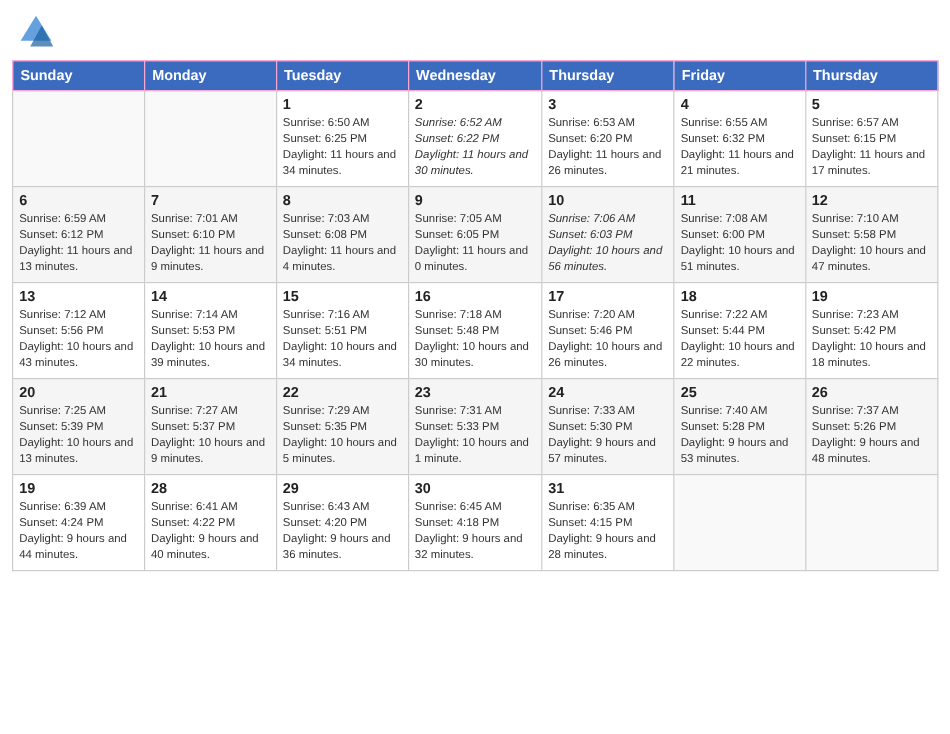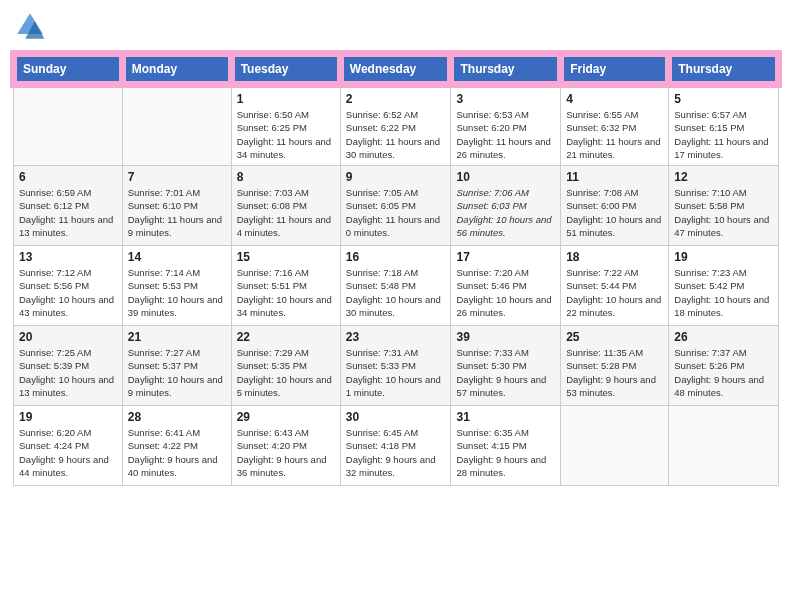--- a/index.html
+++ b/index.html
@@ -53,21 +53,21 @@
       border-collapse: collapse;
       font-size: 10.5px;
     }
     thead tr th {
       background-color: #3a6bbf;
       color: #fff;
       text-align: left;
       padding: 5px 6px;
       font-size: 12px;
       font-weight: bold;
-      border: 7px solid #f9a8d4;
+      border: 1px solid #f9a8d4;
     }
     tbody tr td {
       border: 1px solid #ccc;
       vertical-align: top;
       padding: 4px 5px;
       min-height: 75px;
       height: 80px;
       width: 113px;
     }
     .day-num {
@@ -128,21 +128,21 @@
         <td class="empty"></td>
         <td class="empty"></td>
         <td>
           <span class="day-num">1</span>
           <div class="day-info" style="white-space: pre-line;">Sunrise: 6:50 AM
 Sunset: 6:25 PM
 Daylight: 11 hours and 34 minutes.</div>
         </td>
         <td>
           <span class="day-num">2</span>
-          <div class="day-info" style="white-space: pre-line;">Sunrise: 6:52 AM
+          <div class="day-info" style="white-space: pre-line; font-style: italic;">Sunrise: 6:52 AM
 Sunset: 6:22 PM
 Daylight: 11 hours and 30 minutes.</div>
         </td>
         <td>
           <span class="day-num">3</span>
           <div class="day-info" style="white-space: pre-line;">Sunrise: 6:53 AM
 Sunset: 6:20 PM
 Daylight: 11 hours and 26 minutes.</div>
         </td>
         <td>
@@ -265,42 +265,42 @@
 Sunset: 5:35 PM
 Daylight: 10 hours and 5 minutes.</div>
         </td>
         <td>
           <span class="day-num">23</span>
           <div class="day-info" style="white-space: pre-line;">Sunrise: 7:31 AM
 Sunset: 5:33 PM
 Daylight: 10 hours and 1 minute.</div>
         </td>
         <td>
-          <span class="day-num">39</span>
+          <span class="day-num">24</span>
           <div class="day-info" style="white-space: pre-line;">Sunrise: 7:33 AM
 Sunset: 5:30 PM
 Daylight: 9 hours and 57 minutes.</div>
         </td>
         <td>
           <span class="day-num">25</span>
-          <div class="day-info" style="white-space: pre-line;">Sunrise: 11:35 AM
+          <div class="day-info" style="white-space: pre-line;">Sunrise: 7:40 AM
 Sunset: 5:28 PM
 Daylight: 9 hours and 53 minutes.</div>
         </td>
         <td>
           <span class="day-num">26</span>
           <div class="day-info" style="white-space: pre-line;">Sunrise: 7:37 AM
 Sunset: 5:26 PM
 Daylight: 9 hours and 48 minutes.</div>
         </td>
       </tr>
       <tr>
         <td>
           <span class="day-num">19</span>
-          <div class="day-info" style="white-space: pre-line;">Sunrise: 6:20 AM
+          <div class="day-info" style="white-space: pre-line;">Sunrise: 6:39 AM
 Sunset: 4:24 PM
 Daylight: 9 hours and 44 minutes.</div>
         </td>
         <td>
           <span class="day-num">28</span>
           <div class="day-info" style="white-space: pre-line;">Sunrise: 6:41 AM
 Sunset: 4:22 PM
 Daylight: 9 hours and 40 minutes.</div>
         </td>
         <td>

